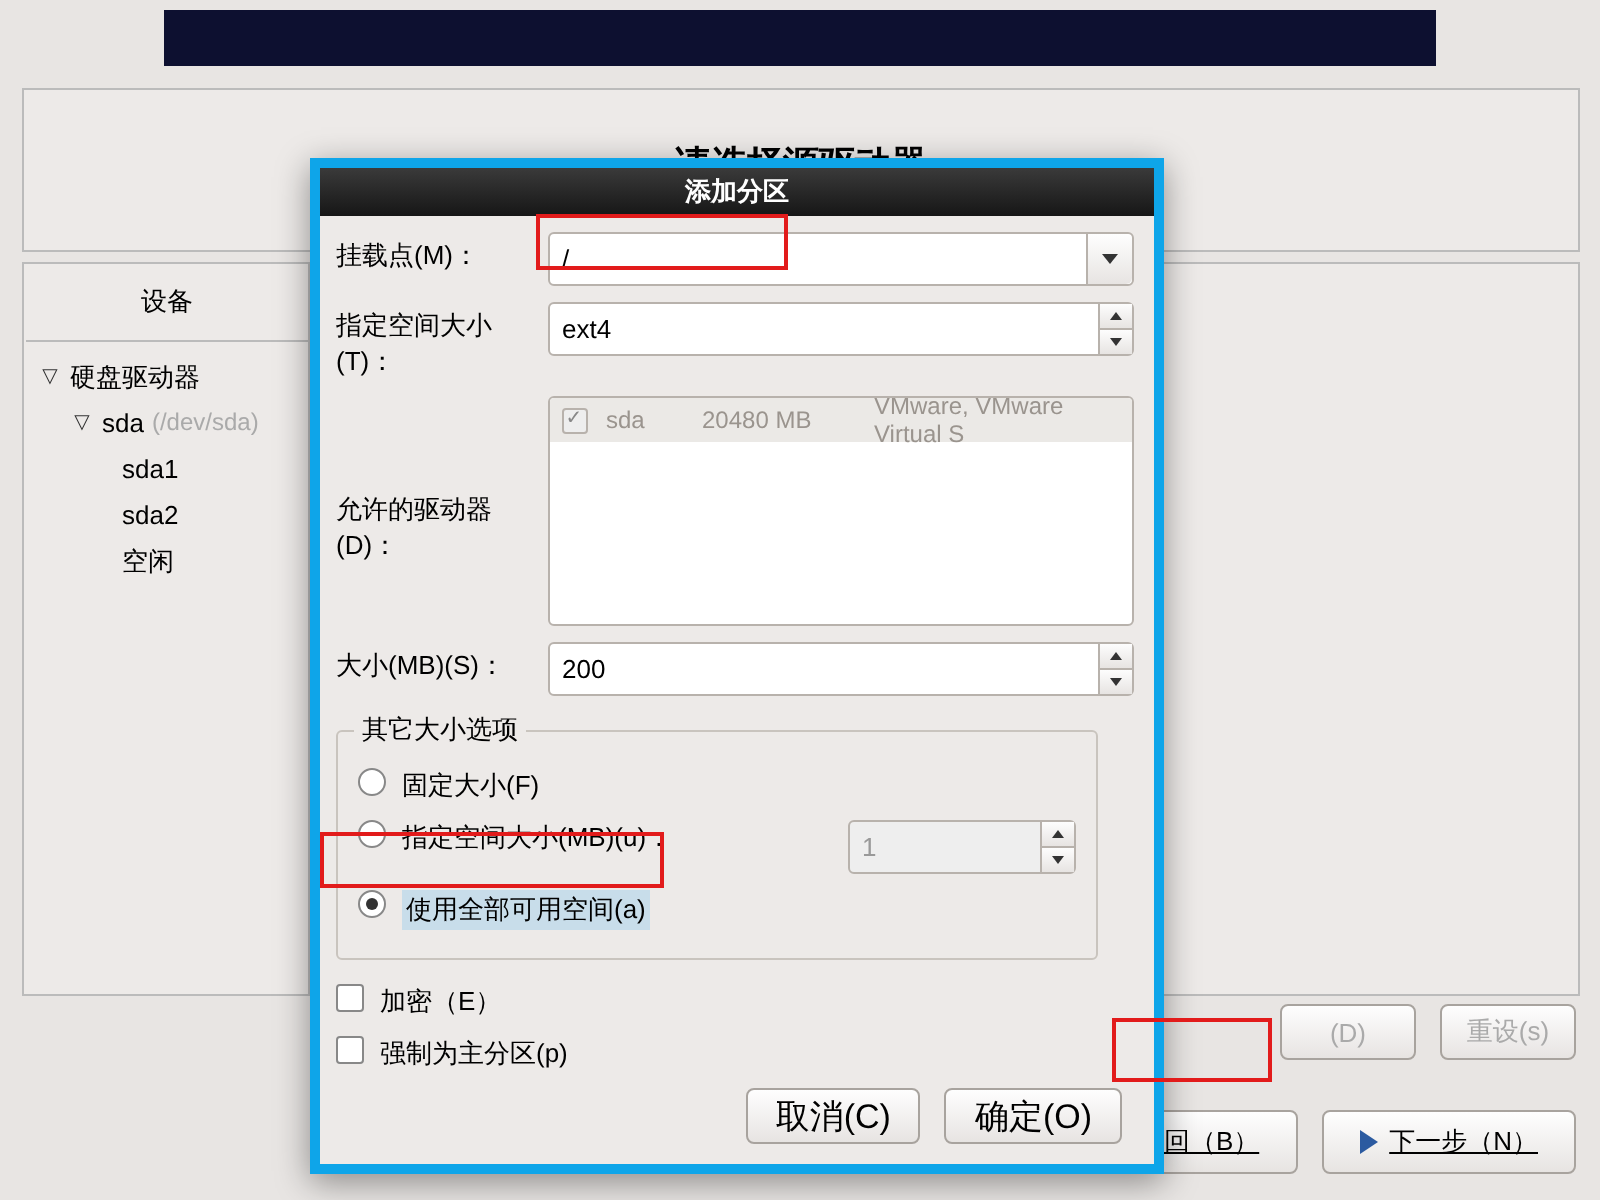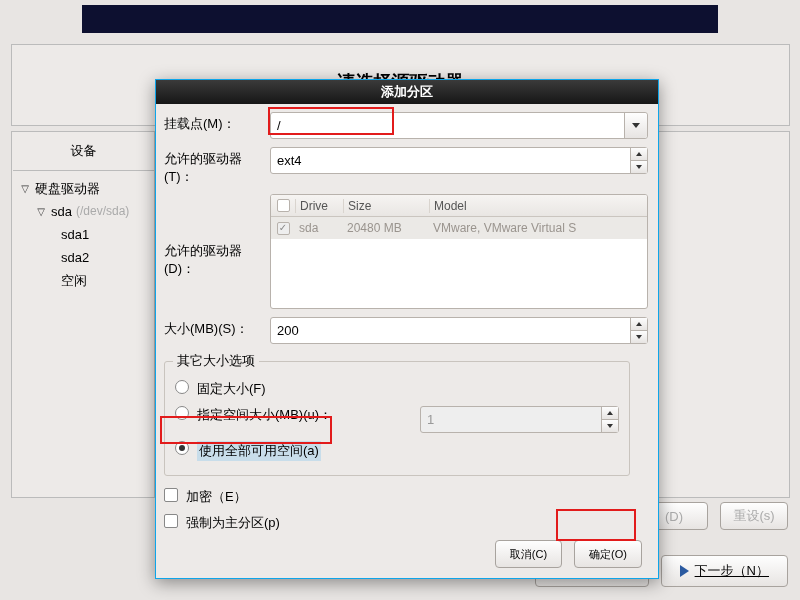--- a/index.html
+++ b/index.html
@@ -94,23 +94,23 @@
   .arrow-right { border-left: 9px solid #2b5aa0; }
 
   
   .overlay {
     position: absolute;
     left: 0; top: 0; width: 800px; height: 600px;
   }
   .dialog {
     position: absolute;
     left: 155px; top: 79px;
-    width: 504px;
+    width: 427px;
     background: #edeae8;
-    border: 1px solid #0ea5e9;
+    border: 5px solid #0ea5e9;
     box-shadow: 0 4px 16px rgba(0,0,0,.4);
   }
   .dlg-title {
     height: 24px;
     background: linear-gradient(#3a3a3a,#161616);
     color: #fff;
     display:flex; align-items:center; justify-content:center;
     font-size: 13px;
     font-weight: bold;
   }
@@ -217,21 +217,21 @@
   }
   .dlg-buttons {
     display:flex; justify-content:flex-end; gap:12px;
     padding: 4px 6px 0 0;
   }
   .dlg-btn {
     height:28px; padding: 4px 14px;
     background: linear-gradient(#fefefe,#e7e4e2);
     border:1px solid #a8a39e;
     border-radius:4px;
-    font-size:11px;
+    font-size:17px;
     display:flex;align-items:center;
   }
 
   
   .hl { position:absolute; border:2px solid #e21b1b; pointer-events:none; }
 </style>
 </head>
 <body>
 
 <div class="topbar"></div>
@@ -295,45 +295,37 @@
         <div class="form-label">挂载点(M)：</div>
         <div class="field">
           <span>/</span>
           <div class="combo-btn">
               <span class="caret"></span>
             </div>
         </div>
       </div>
 
       <div class="form-row">
-        <div class="form-label">允许的驱动器(T)：</div>
+        <div class="form-label">指定空间大小(T)：</div>
         <div class="field">
           <span>ext4</span>
           <div class="spinner">
             <div>
                 <span class="su"></span>
               </div>
             <div>
                 <span class="sd"></span>
               </div>
           </div>
         </div>
       </div>
 
       <div class="form-row top">
         <div class="form-label" style="padding-top:48px">允许的驱动器(D)：</div>
         <div class="drives-box">
-          <div class="drives-head">
-            <div class="dh-c0">
-                <div class="cb"></div>
-              </div>
-            <div class="dh-c1">Drive</div>
-            <div class="dh-c2">Size</div>
-            <div class="dh-c3">Model</div>
-          </div>
           <div class="drives-row">
             <div class="dh-c0">
                 <div class="cb disabled">
                   <span class="chk">✓</span>
                 </div>
               </div>
             <div class="dh-c1" style="border:none">sda</div>
             <div class="dh-c2" style="border:none">20480 MB</div>
             <div class="dh-c3" style="border:none">VMware, VMware Virtual S</div>
           </div>

